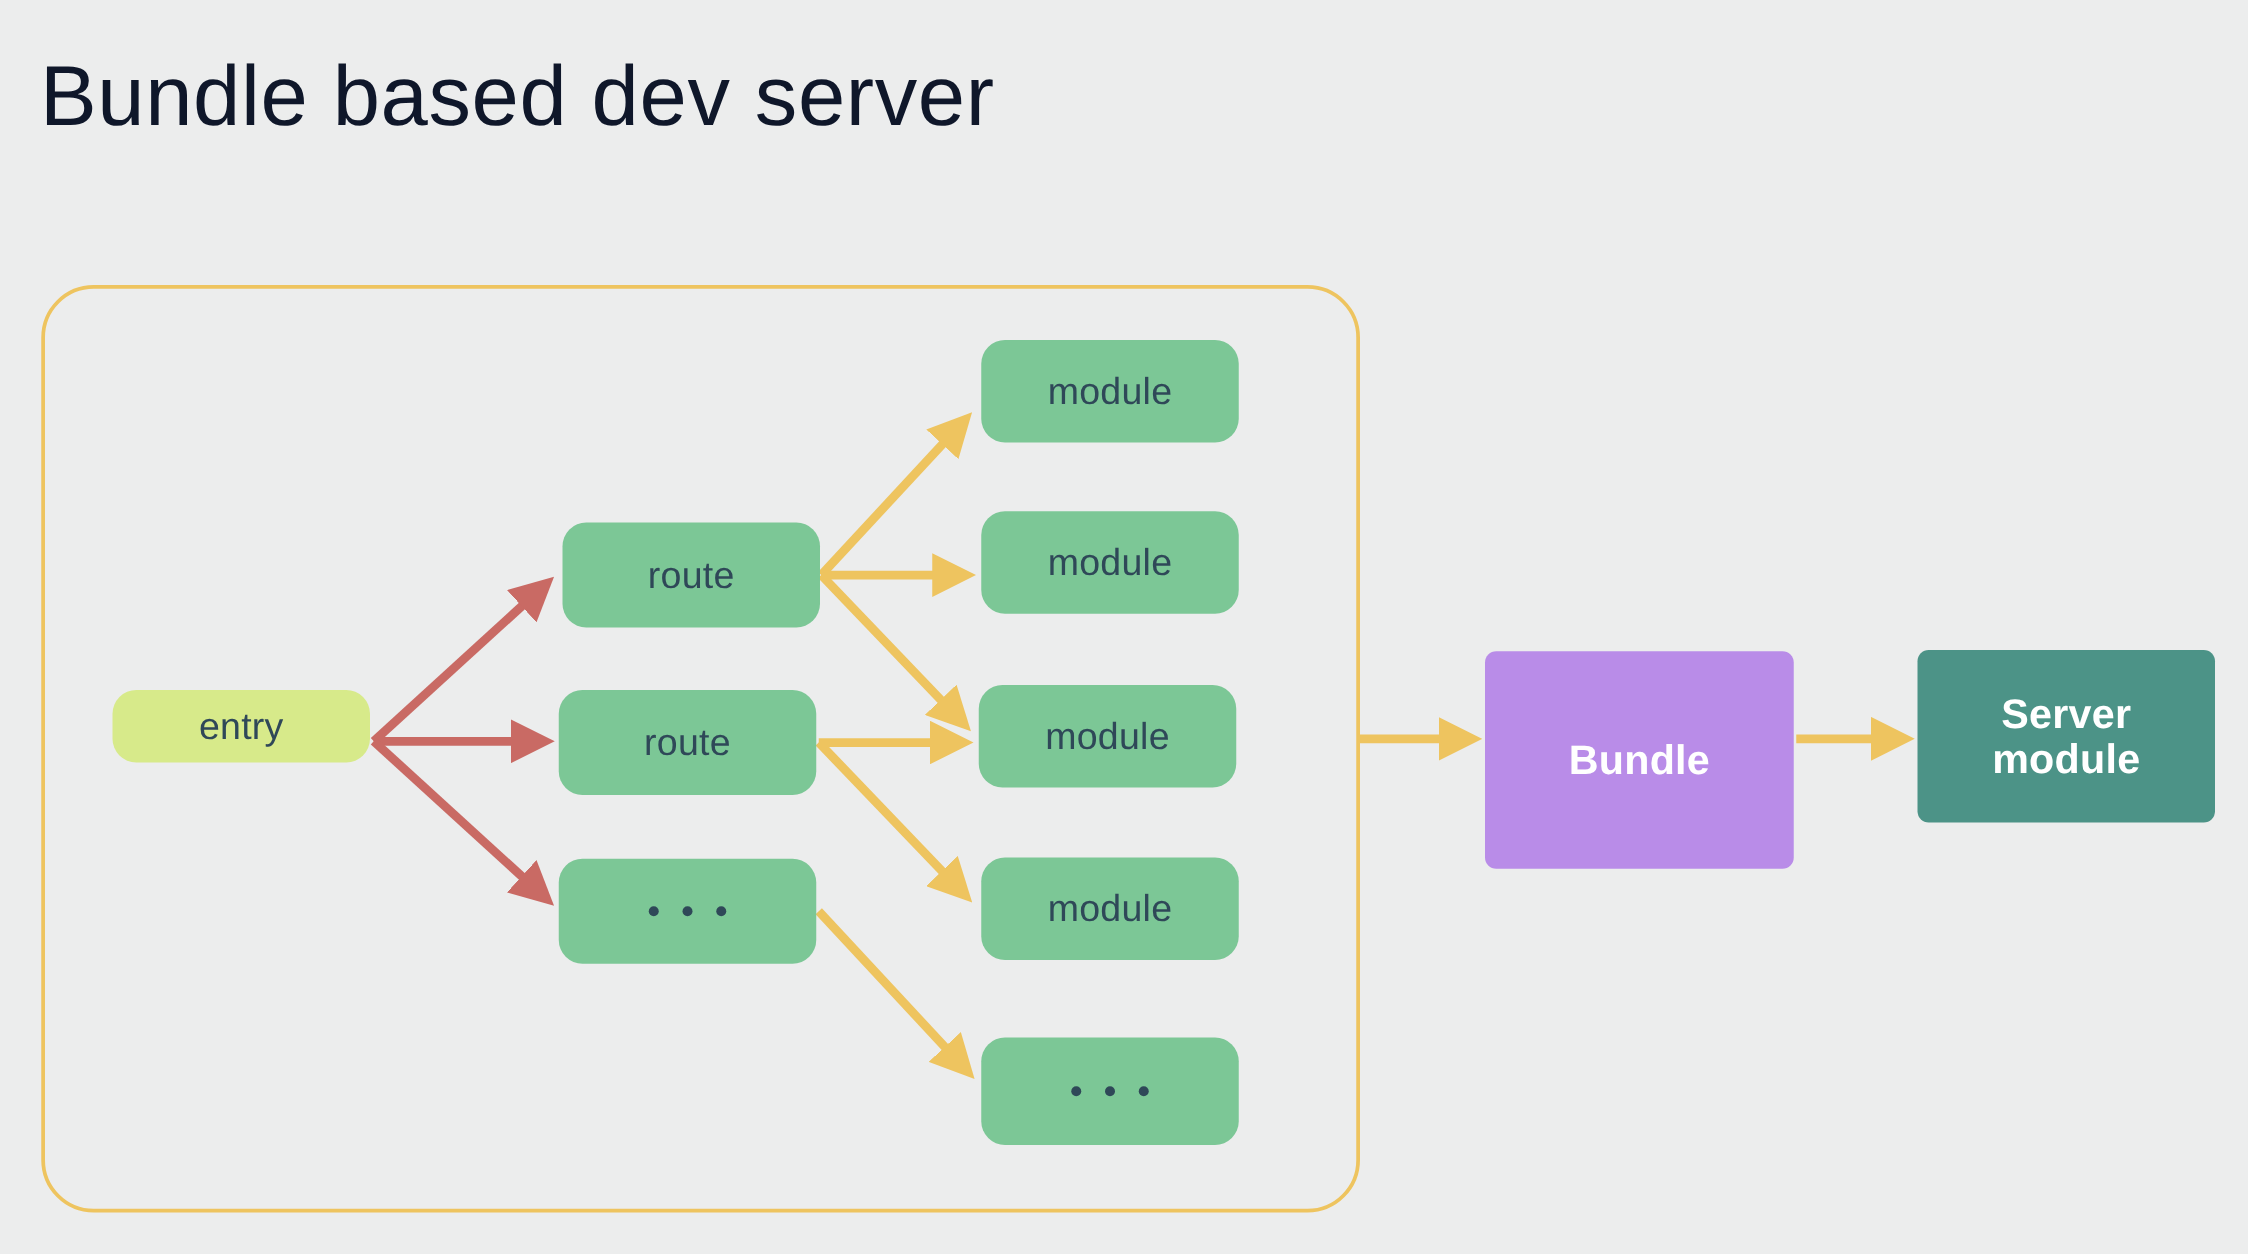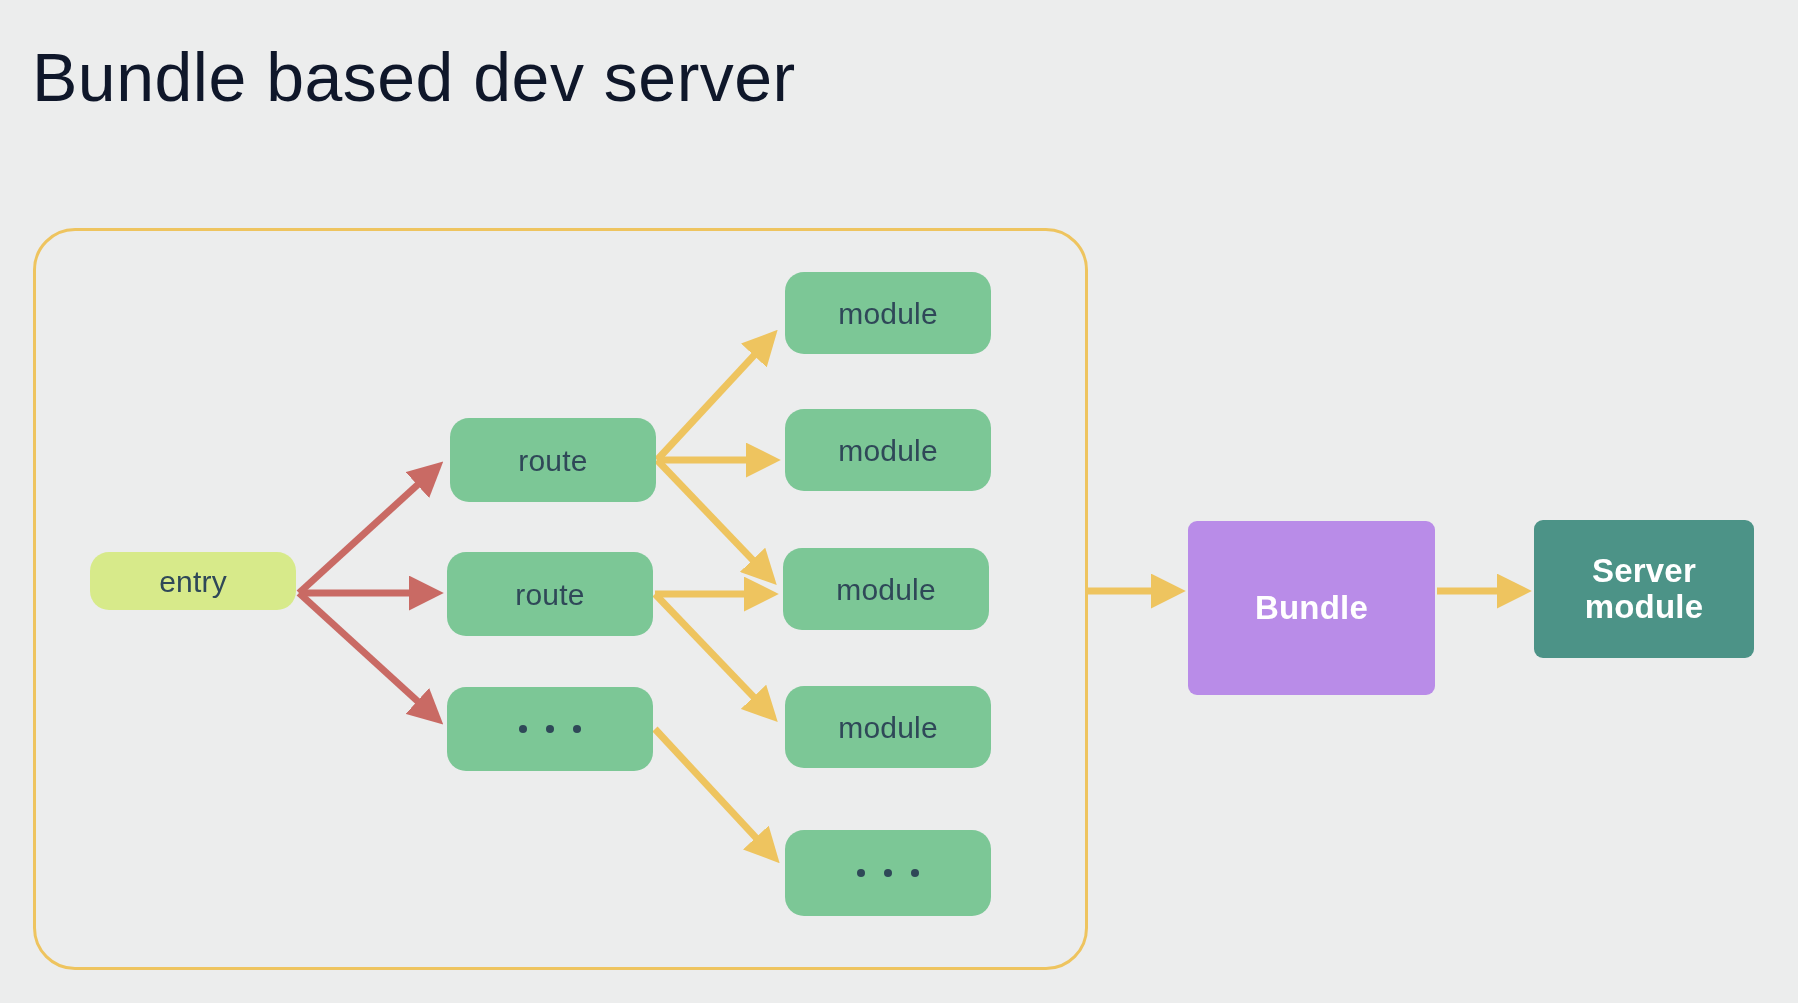--- a/index.html
+++ b/index.html
@@ -90,21 +90,21 @@
     font-size: 33px;
     left: 1188px; top: 521px; width: 247px; height: 174px;
     border-radius: 9px;
   }
 
   .node.server-ready {
     background: #4c9387;
     color: #ffffff;
     font-weight: bold;
     font-size: 33px;
-    left: 1534px; top: 520px; width: 220px; height: 138px;
+    left: 1534px; top: 520px; width: 238px; height: 138px;
     border-radius: 9px;
   }
 
   
   .ellipsis-dots {
     display: flex;
     gap: 19px;
     align-items: center;
   }
   .ellipsis-dots i {

